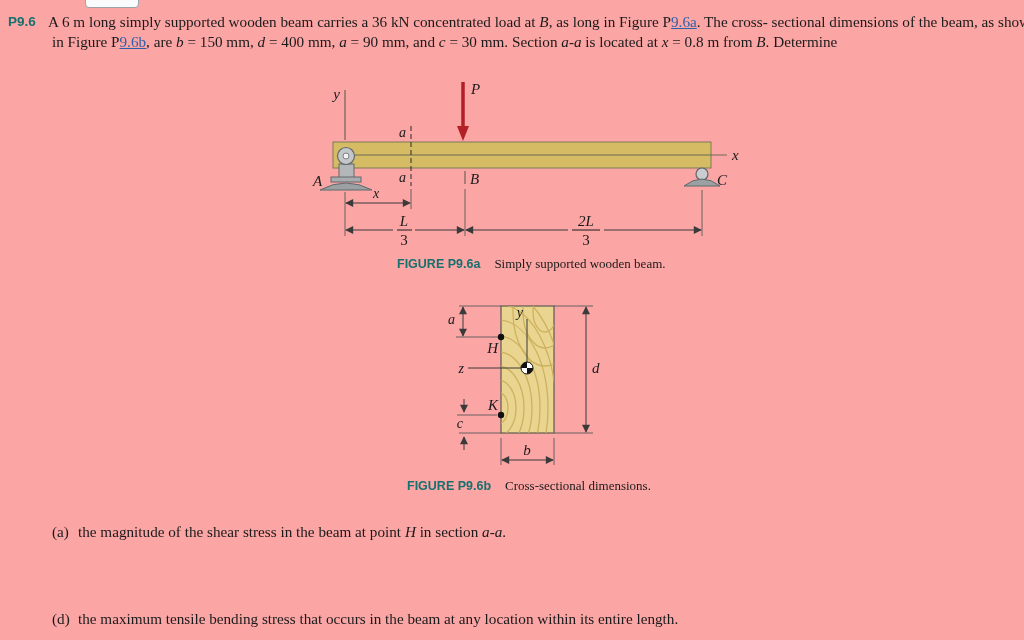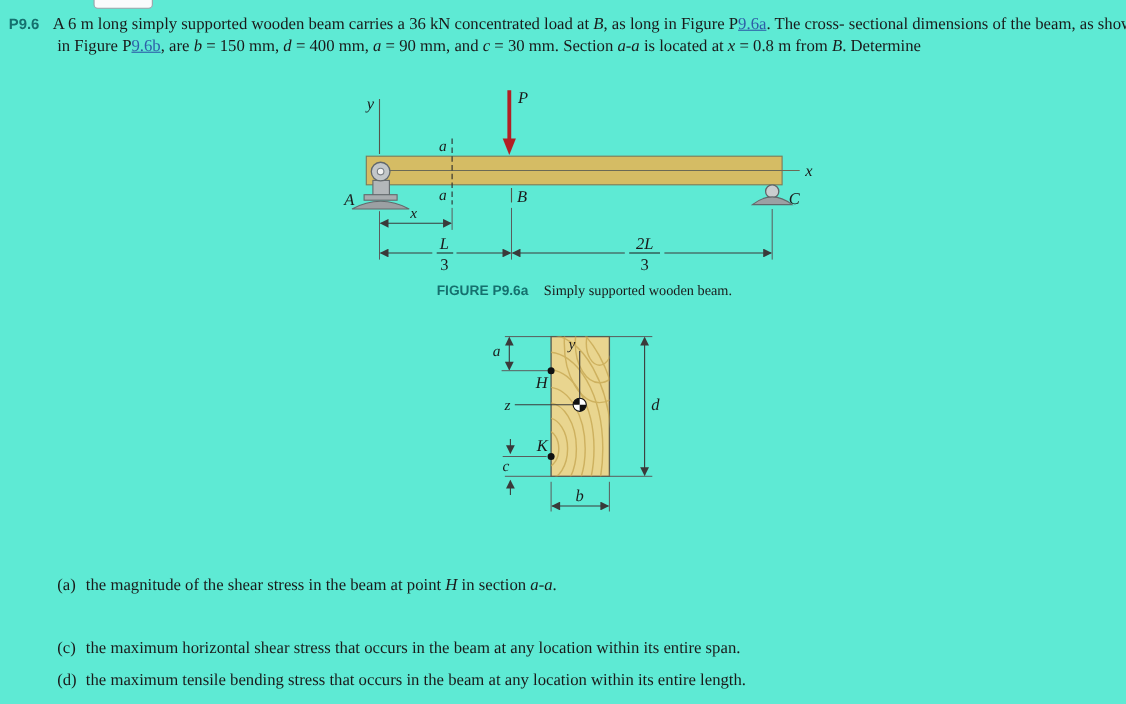--- a/index.html
+++ b/index.html
@@ -1,16 +1,16 @@
 <!DOCTYPE html>
 <html><head>
 <meta charset="utf-8">
 <style>
   html,body{margin:0;padding:0;background:#ffffff;}
-  .page{position:relative;width:1024px;height:640px;background:#5eead4;overflow:hidden;
+  .page{position:relative;width:1024px;height:640px;background:#fca5a5;overflow:hidden;
         font-family:"Liberation Serif",serif;color:#1a1a1a;}
   .partial-button{position:absolute;left:85px;top:-9px;width:52px;height:15px;
         background:#fafbfc;border:1px solid #9aa2a8;border-radius:4px;}
   .problem-number{position:absolute;left:8px;top:14px;font-family:"Liberation Sans",sans-serif;
         font-weight:bold;font-size:13.5px;color:#15706e;}
   .pline{position:absolute;font-size:15.2px;line-height:19px;white-space:nowrap;}
   .pline1{left:48px;top:12px;}
   .pline2{left:52px;top:32px;}
   .seg-p{font-style:normal;}
   .seg-i{font-style:italic;}
@@ -151,24 +151,24 @@
 
     <line x1="586" y1="307" x2="586" y2="432" stroke="#3a3a3a" stroke-width="1" marker-start="url(#ah2)" marker-end="url(#ah2)"></line>
     <text x="592" y="373" font-size="15" font-style="italic">d</text>
 
     <line x1="501" y1="438" x2="501" y2="465" stroke="#5a5a5a" stroke-width="0.9"></line>
     <line x1="554" y1="438" x2="554" y2="465" stroke="#5a5a5a" stroke-width="0.9"></line>
     <line x1="502" y1="460" x2="553" y2="460" stroke="#3a3a3a" stroke-width="1" marker-start="url(#ah2)" marker-end="url(#ah2)"></line>
     <text x="527" y="455" text-anchor="middle" font-size="15" font-style="italic">b</text>
   </svg>
 
+  <div class="figcap" style="left:407px;top:478px;">
+    <span class="cap-label">FIGURE P9.6b</span><span>Cross-sectional dimensions.</span>
+  </div>
 
   <div class="q" style="top:523px;">
     <span class="q-marker">(a)</span><span><span class="seg-p">the magnitude of the shear stress in the beam at point </span><span class="seg-i">H</span><span class="seg-p"> in section </span><span class="seg-i">a-a</span><span class="seg-p">.</span></span>
-  </div>
-  <div class="q" style="top:581px;">
-    <span class="q-marker">(c)</span><span><span class="seg-p">the maximum horizontal shear stress that occurs in the beam at any location within its entire span.</span></span>
   </div>
   <div class="q" style="top:610px;">
     <span class="q-marker">(d)</span><span><span class="seg-p">the maximum tensile bending stress that occurs in the beam at any location within its entire length.</span></span>
   </div>
 
 </div>
 
 </body></html>

